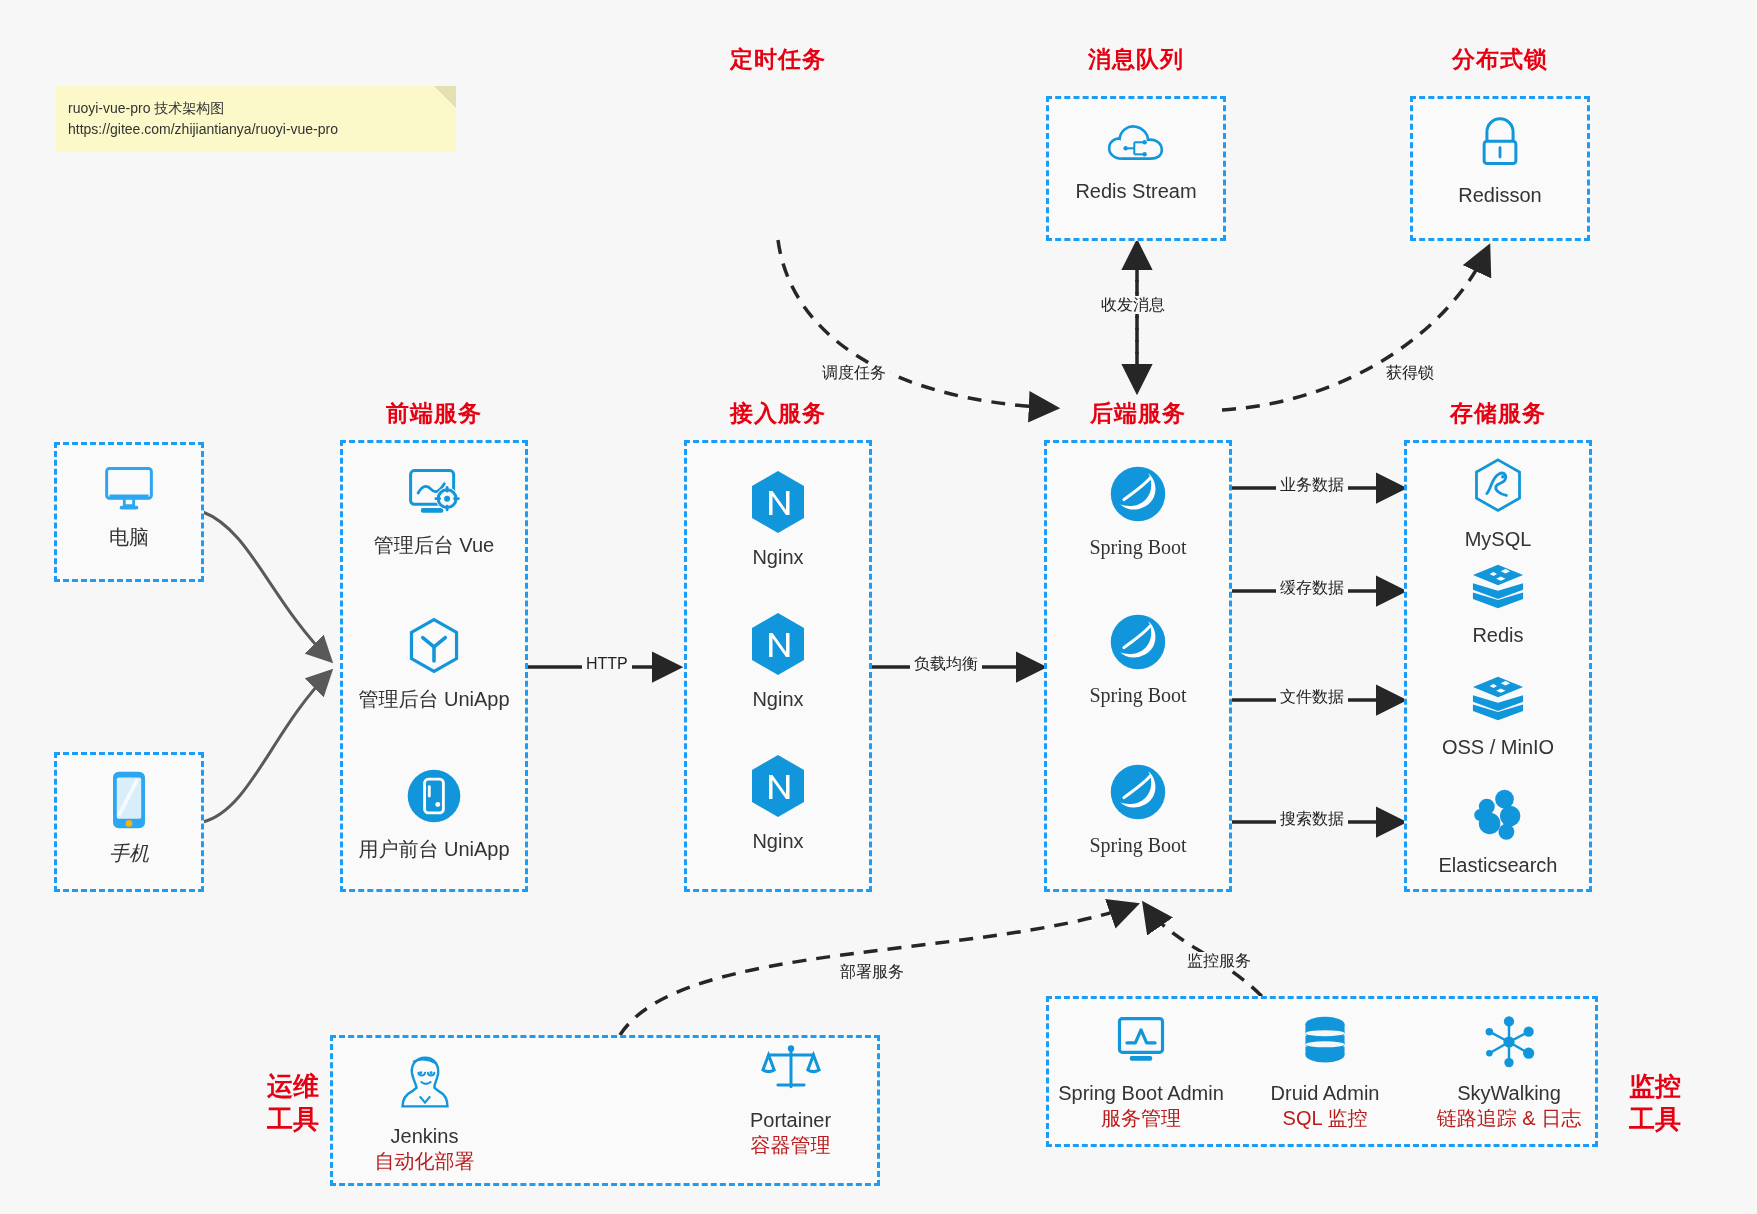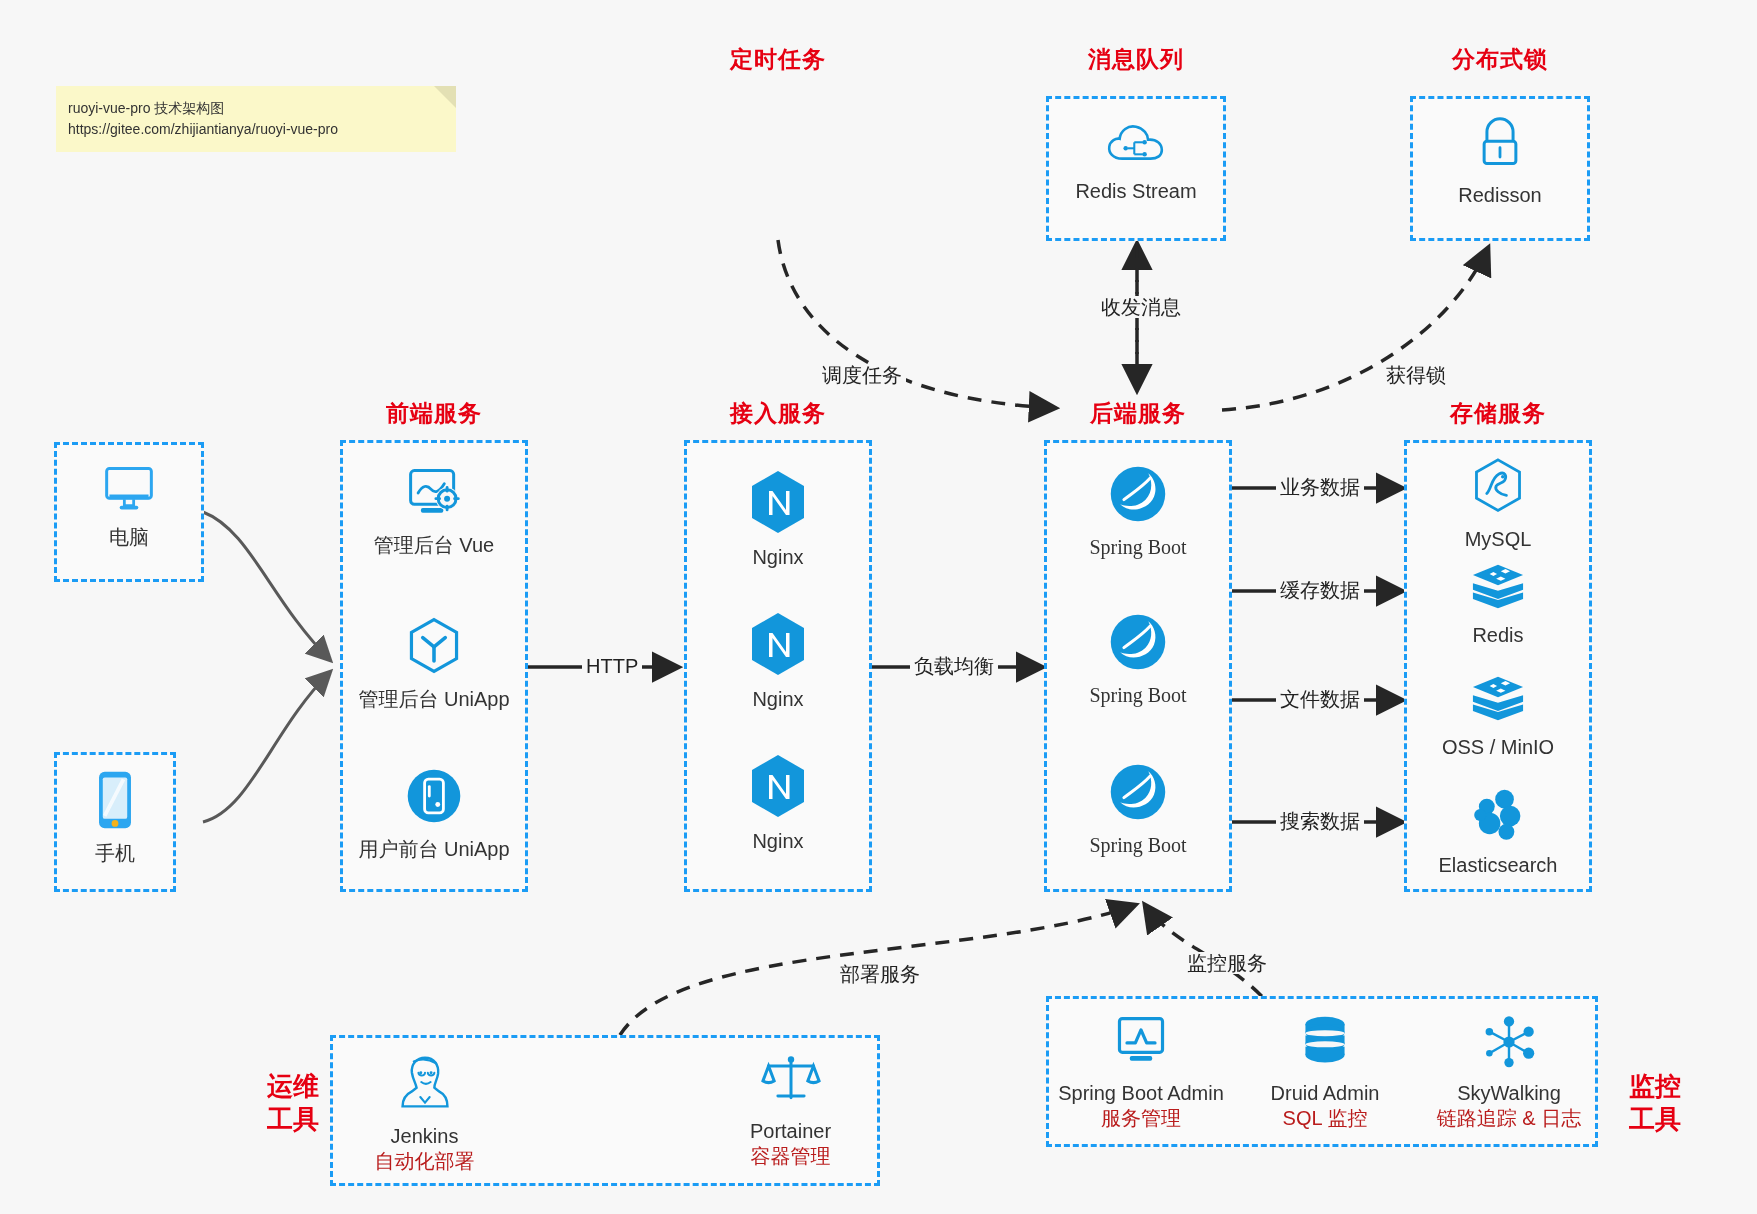--- a/index.html
+++ b/index.html
@@ -70,21 +70,21 @@
     width:0;height:0;
     border-left:22px solid transparent;
     border-top:22px solid #e3e0b4;
   }
   #note div{white-space:nowrap;}
 
   
   #wires{position:absolute;left:0;top:0;width:1757px;height:1214px;pointer-events:none;}
   .wlabel{
     position:absolute;
-    font-size:20px;color:#222;
+    font-size:16px;color:#222;
     background:#f7f7f7;
     padding:0 4px;
     white-space:nowrap;
     line-height:1.1;
   }
   .side-title{
     position:absolute;
     color:#e60012;font-weight:bold;font-size:26px;
     line-height:1.25;text-align:center;white-space:nowrap;
   }
@@ -192,21 +192,21 @@
           <rect x="8" y="8" width="48" height="32" rx="3" fill="none" stroke="#2ca6f0" stroke-width="3.2"></rect>
           <rect x="11" y="36" width="42" height="5" fill="#2ca6f0"></rect>
           <path d="M27 41 L27 48 L37 48 L37 41" fill="none" stroke="#2ca6f0" stroke-width="3"></path>
           <rect x="22" y="48" width="20" height="4" rx="2" fill="#2ca6f0"></rect>
         </svg>
       </span>
       <span class="lbl">电脑</span>
     </div>
   </div>
 
-  <div class="group" style="left:54px;top:752px;width:122px;height:140px;">
+  <div class="group" style="left:54px;top:752px;width:150px;height:140px;font-style:italic;">
     <div class="node" style="top:14px;">
       <span class="icon">
         <svg width="44" height="62" viewBox="0 0 46 66">
           <rect x="6" y="3" width="34" height="60" rx="6" fill="#2ca6f0"></rect>
           <rect x="10" y="9" width="26" height="44" rx="2" fill="#d8eefb"></rect>
           <path d="M12 50 L32 11" stroke="#ffffff" stroke-width="4" opacity=".75"></path>
           <circle cx="23" cy="58" r="3.6" fill="#f5b21a"></circle>
         </svg>
       </span>
       <span class="lbl">手机</span>
@@ -406,21 +406,21 @@
             <circle cx="26.5" cy="22" r="1.6" fill="#1296db"></circle>
             <circle cx="37.5" cy="22" r="1.6" fill="#1296db"></circle>
           </svg>
         </span>
         <span class="lbl">Jenkins</span>
         <span class="lbl2">自动化部署</span>
       </div>
     </div>
 
 
-    <div style="position:absolute;left:366px;top:13px;width:183px;">
+    <div style="position:absolute;left:366px;top:2px;width:183px;">
       <div class="node" style="position:relative;top:0;">
         <span class="icon">
           <svg width="60" height="58" viewBox="0 0 64 62">
             <g stroke="#1296db" stroke-width="3.2" fill="none" stroke-linecap="round">
               <path d="M32 8 L32 50"></path>
               <path d="M8 16 L56 16"></path>
               <path d="M18 48 L46 48"></path>
               <path d="M8 16 L2 32 a10 8 0 0 0 12 0 Z" fill="none"></path>
               <path d="M56 16 L50 32 a10 8 0 0 0 12 0 Z" fill="none"></path>
             </g>

